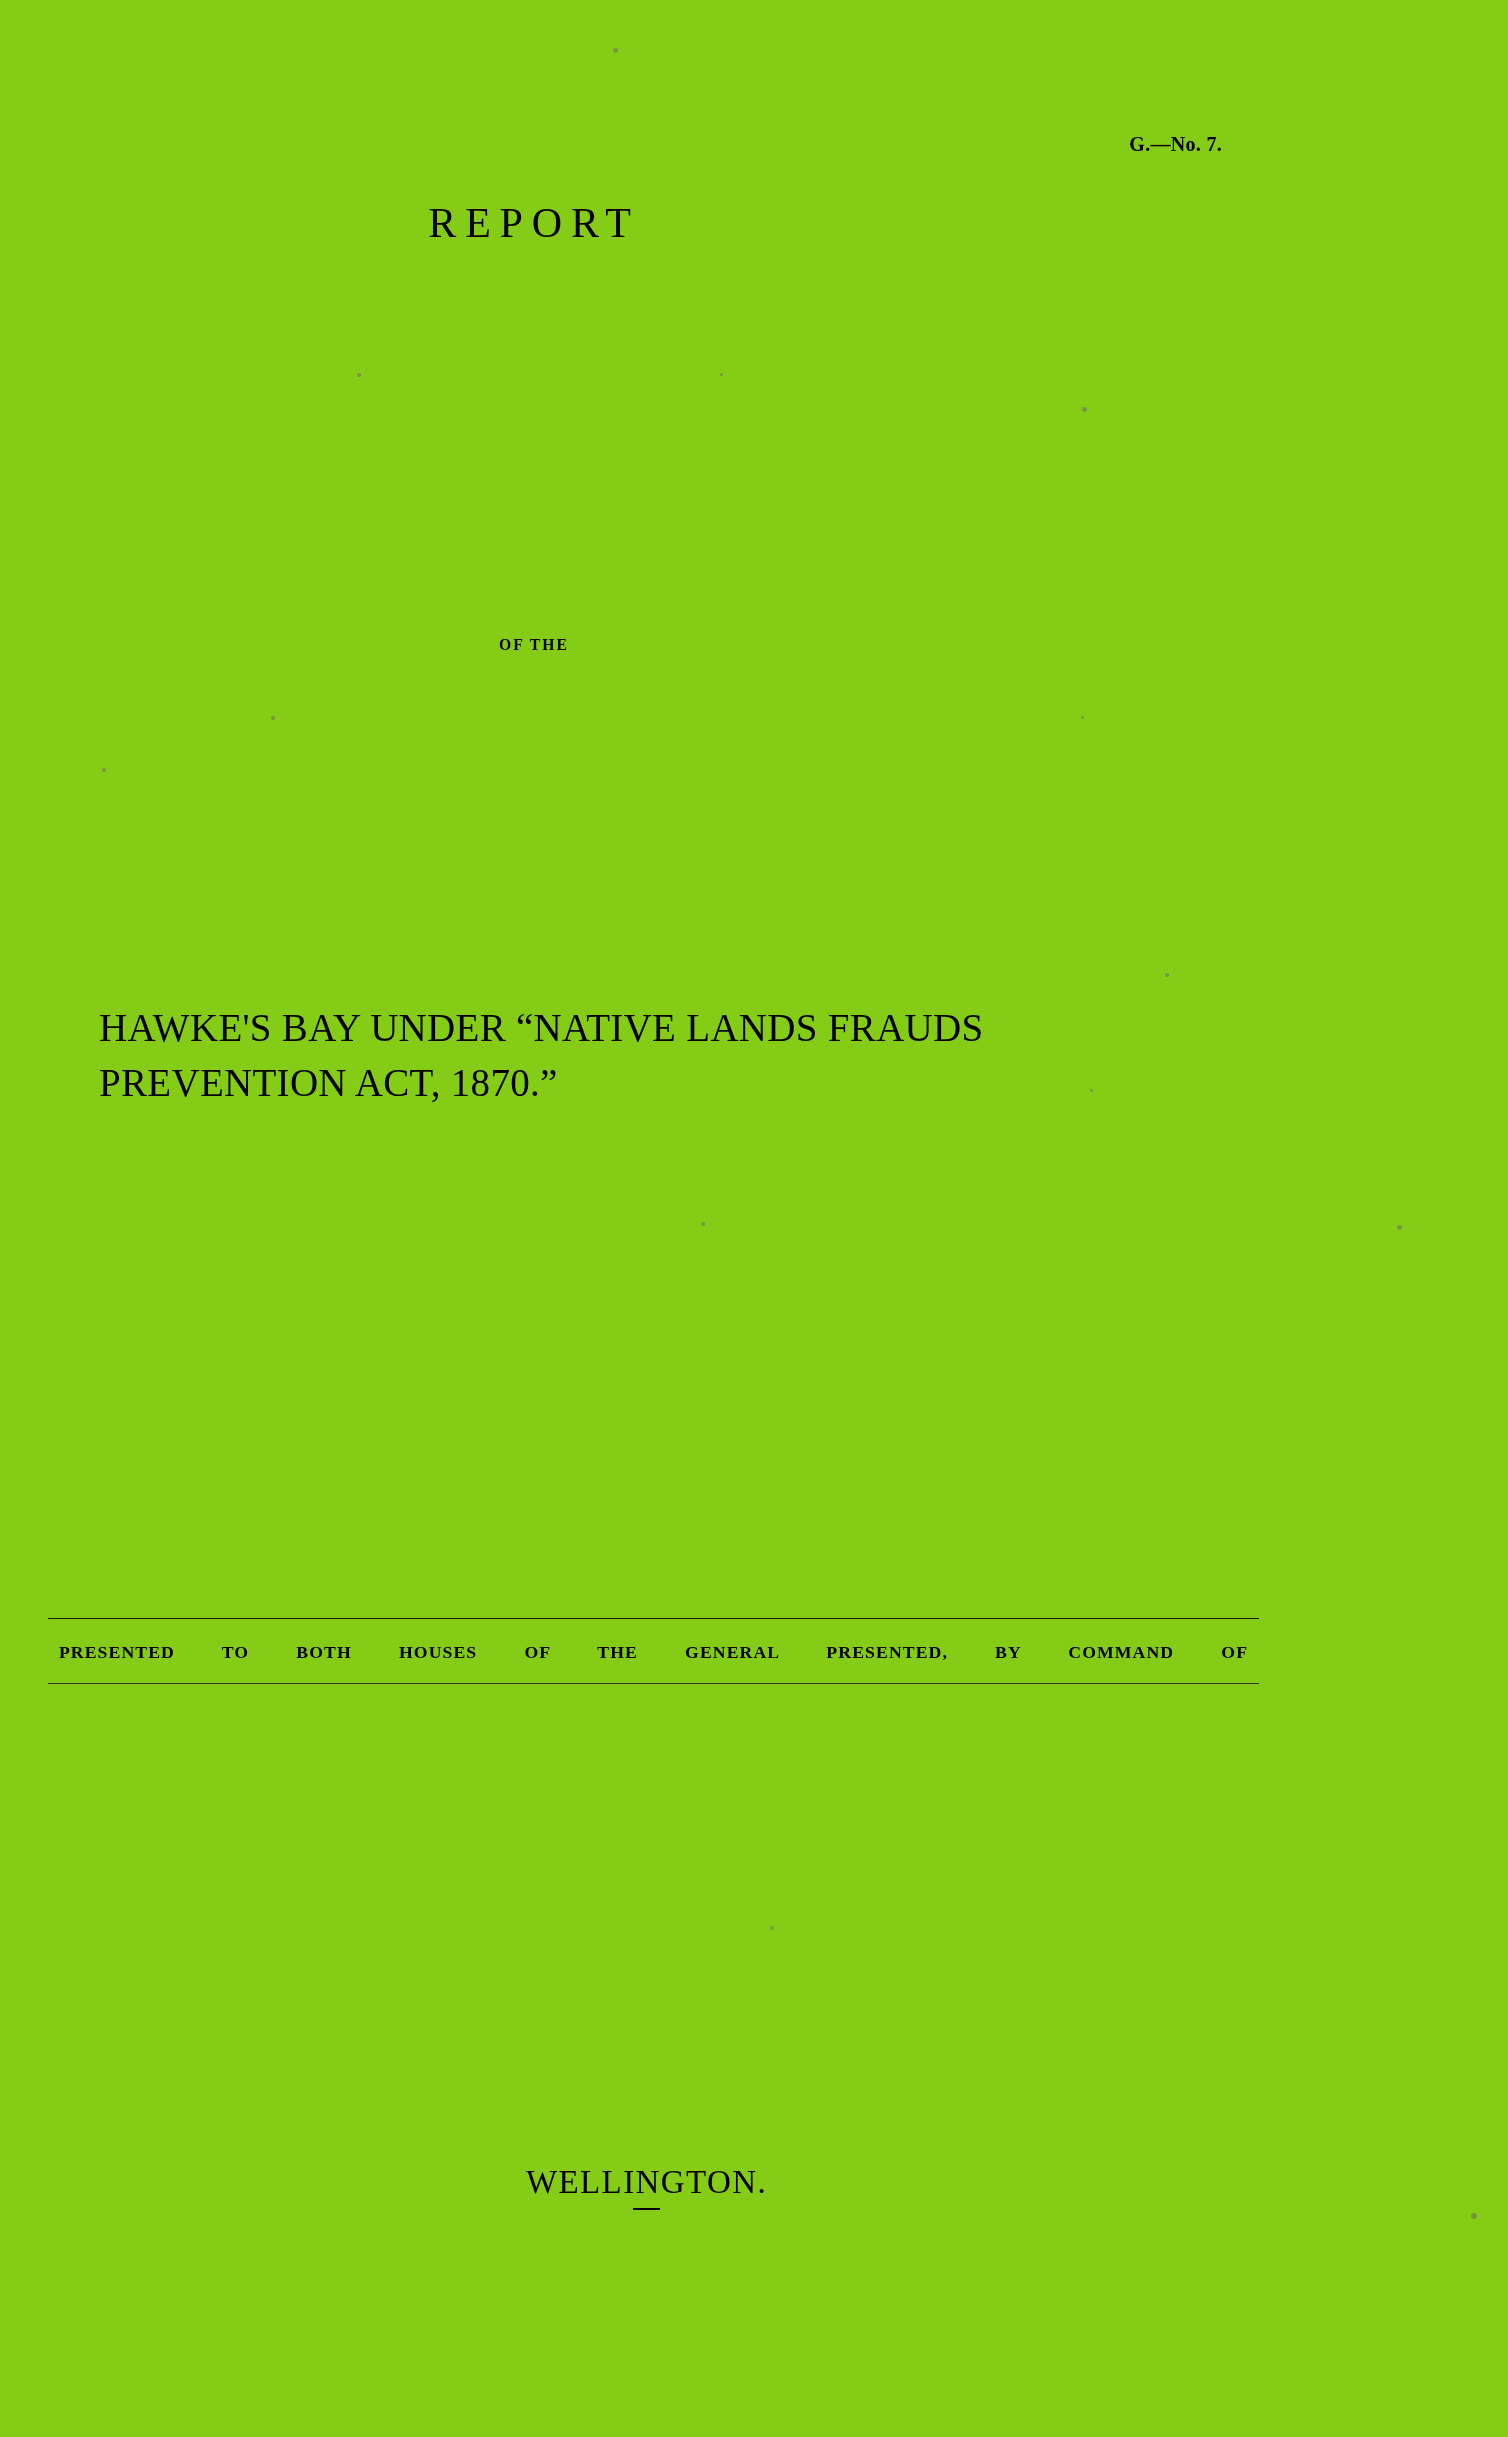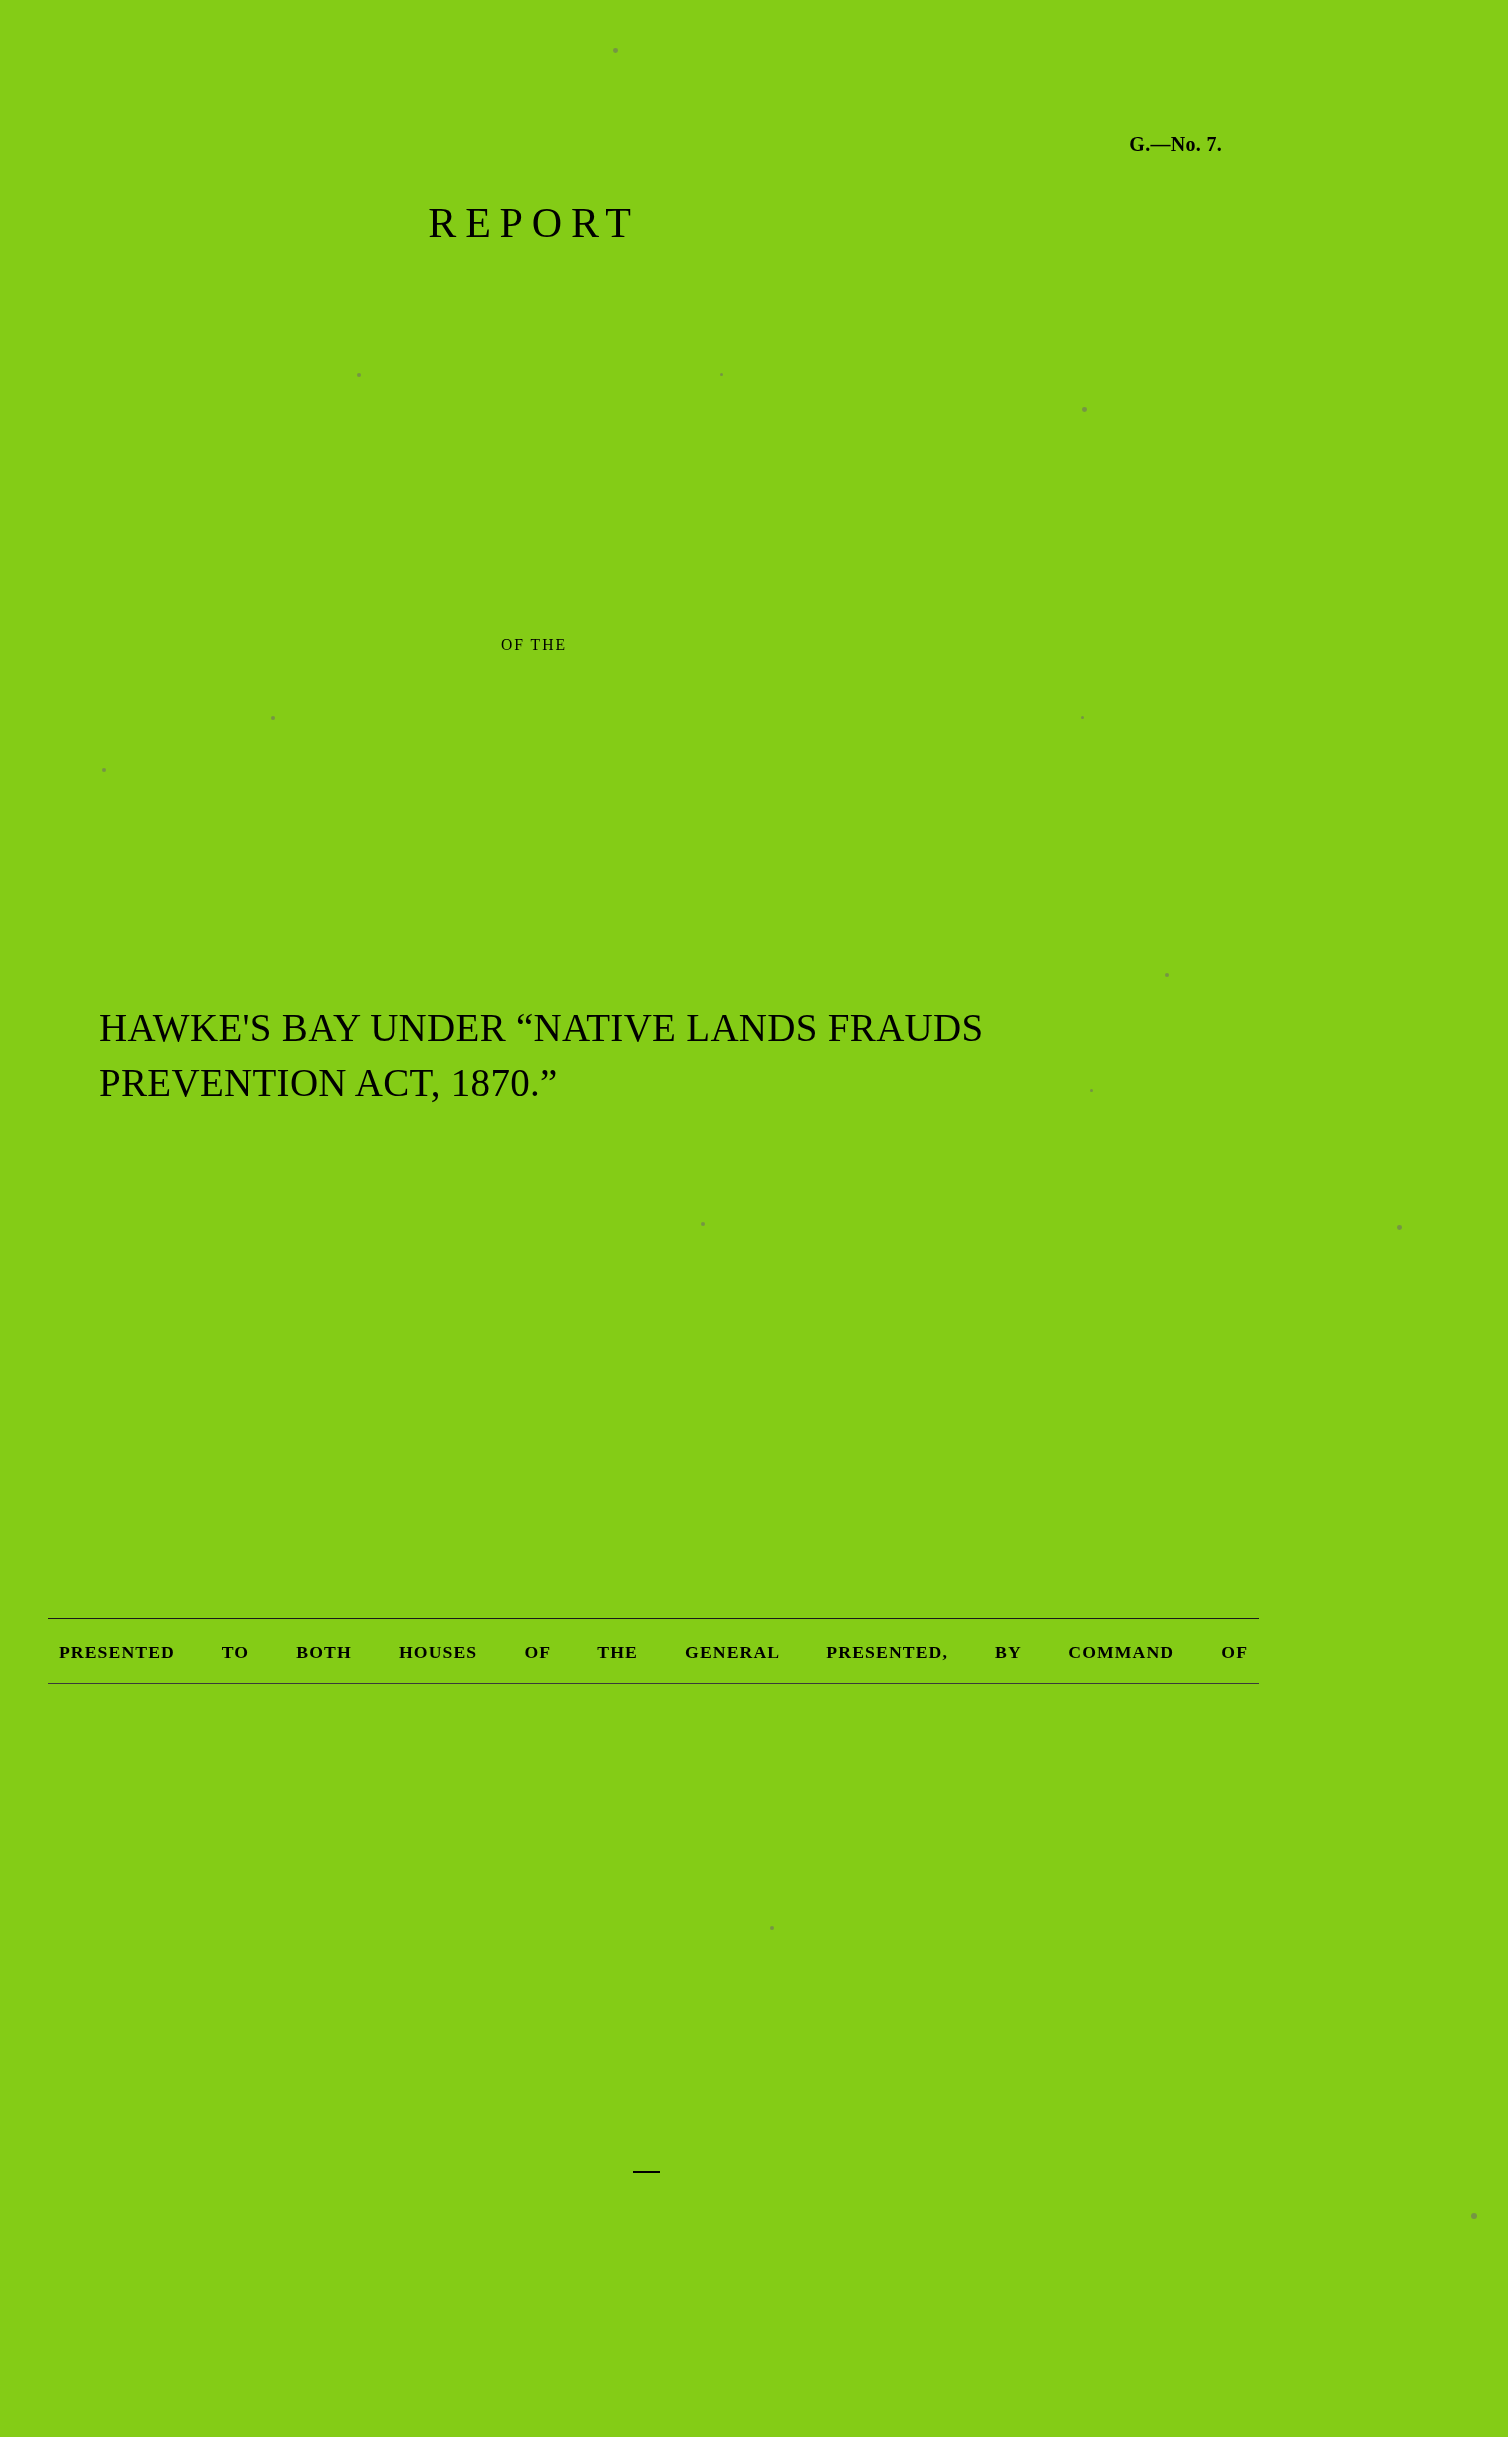--- a/index.html
+++ b/index.html
@@ -54,21 +54,21 @@
   }
 
   
   .of-the {
     position: absolute;
     top: 636px;
     left: 0;
     width: 1068px;
     text-align: center;
     font-size: 15.7px;
-    font-weight: 400;
+    font-weight: 700;
     letter-spacing: 2px;
     font-family: "Liberation Serif", serif;
   }
 
   
   .subject {
     position: absolute;
     top: 1000px;
     left: 48px;
     width: 1198px;
@@ -178,17 +178,18 @@
 
   <div class="presented-block">
     <div class="rule top"></div>
     <div class="presented-text">
       <span class="pl1">PRESENTED TO BOTH HOUSES OF THE GENERAL PRESENTED, BY COMMAND OF</span>
     </div>
     <div class="rule bottom"></div>
   </div>
 
   <div class="imprint">
+    <div class="city">WELLINGTON.</div>
     <div class="dash"></div>
   </div>
 
 </div>
 
 
 </body></html>

